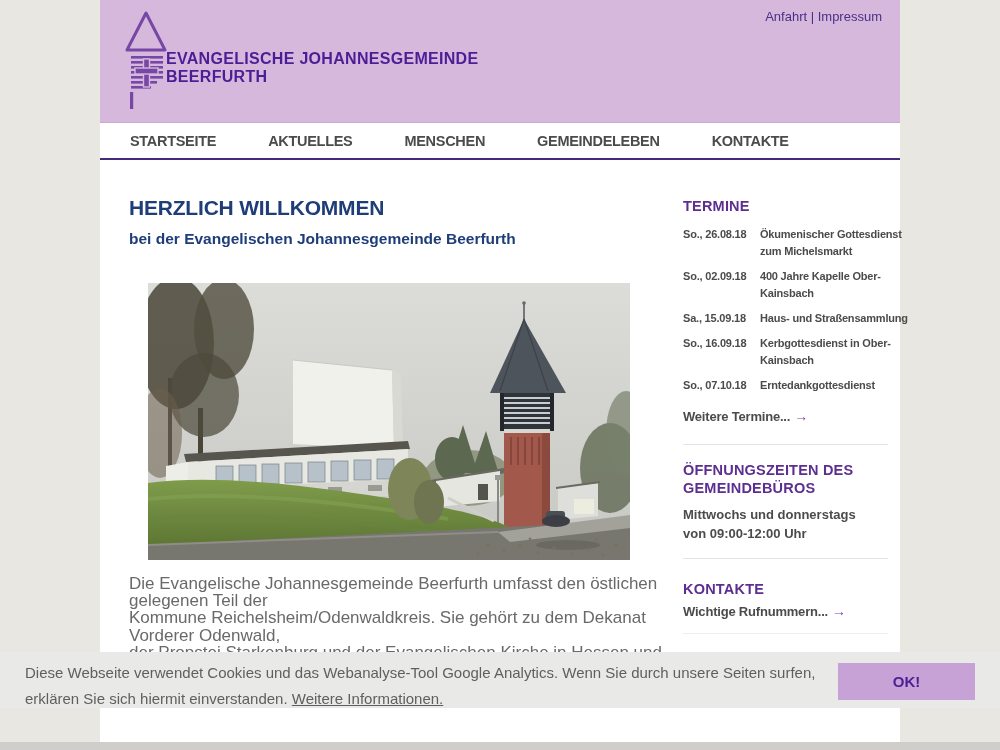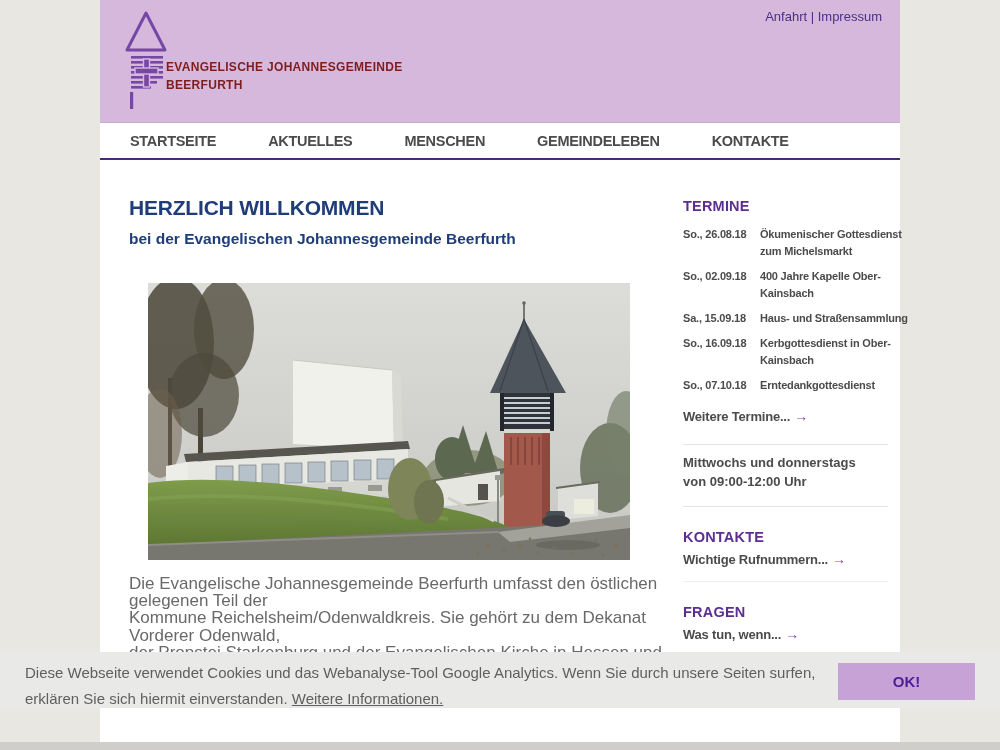--- a/index.html
+++ b/index.html
@@ -13,22 +13,22 @@
   }
   .page { position:absolute; left:100px; top:0; width:800px; }
 
   
   .header {
     position:relative; height:123px; background:#d5b8dc;
     border-bottom:1px solid #c9abd2;
   }
   .logo { position:absolute; left:25px; top:10px; }
   .brand {
-    position:absolute; left:66px; top:58px;
-    color:#7f1d1d; font-weight:bold; font-size:12px; line-height:18px;
+    position:absolute; left:66px; top:50px;
+    color:#4c1d95; font-weight:bold; font-size:16px; line-height:18px;
     letter-spacing:.3px;
   }
   .toplinks {
     position:absolute; top:9px; right:18px;
     color:#4c2f87; font-size:13px; font-weight:normal; text-decoration:none;
   }
 
   
   .nav {
     height:37px; background:#ffffff;
@@ -306,20 +306,22 @@
         <div class="event">
           <span class="evt-date">So., 07.10.18</span>
           <span class="evt-text">Erntedankgottesdienst</span>
         </div>
       </div>
 
       <a class="side-link" style="margin-top:6px;"><span>Weitere Termine...</span><span class="arrow">→</span></a>
 
       <hr class="divider" style="margin-top:19px;">
 
+      <div class="side-h" style="margin-top:16px;">ÖFFNUNGSZEITEN DES
+GEMEINDEBÜROS</div>
       <div class="side-text" style="margin-top:8px;">Mittwochs und donnerstags
 von 09:00-12:00 Uhr</div>
 
       <hr class="divider" style="margin-top:15px;">
 
       <div class="side-h" style="margin-top:21px;">KONTAKTE</div>
       <a class="side-link" style="margin-top:5px;"><span>Wichtige Rufnummern...</span><span class="arrow">→</span></a>
 
       <hr class="divider" style="margin-top:13px; border-top-color:#efefef;">
 

